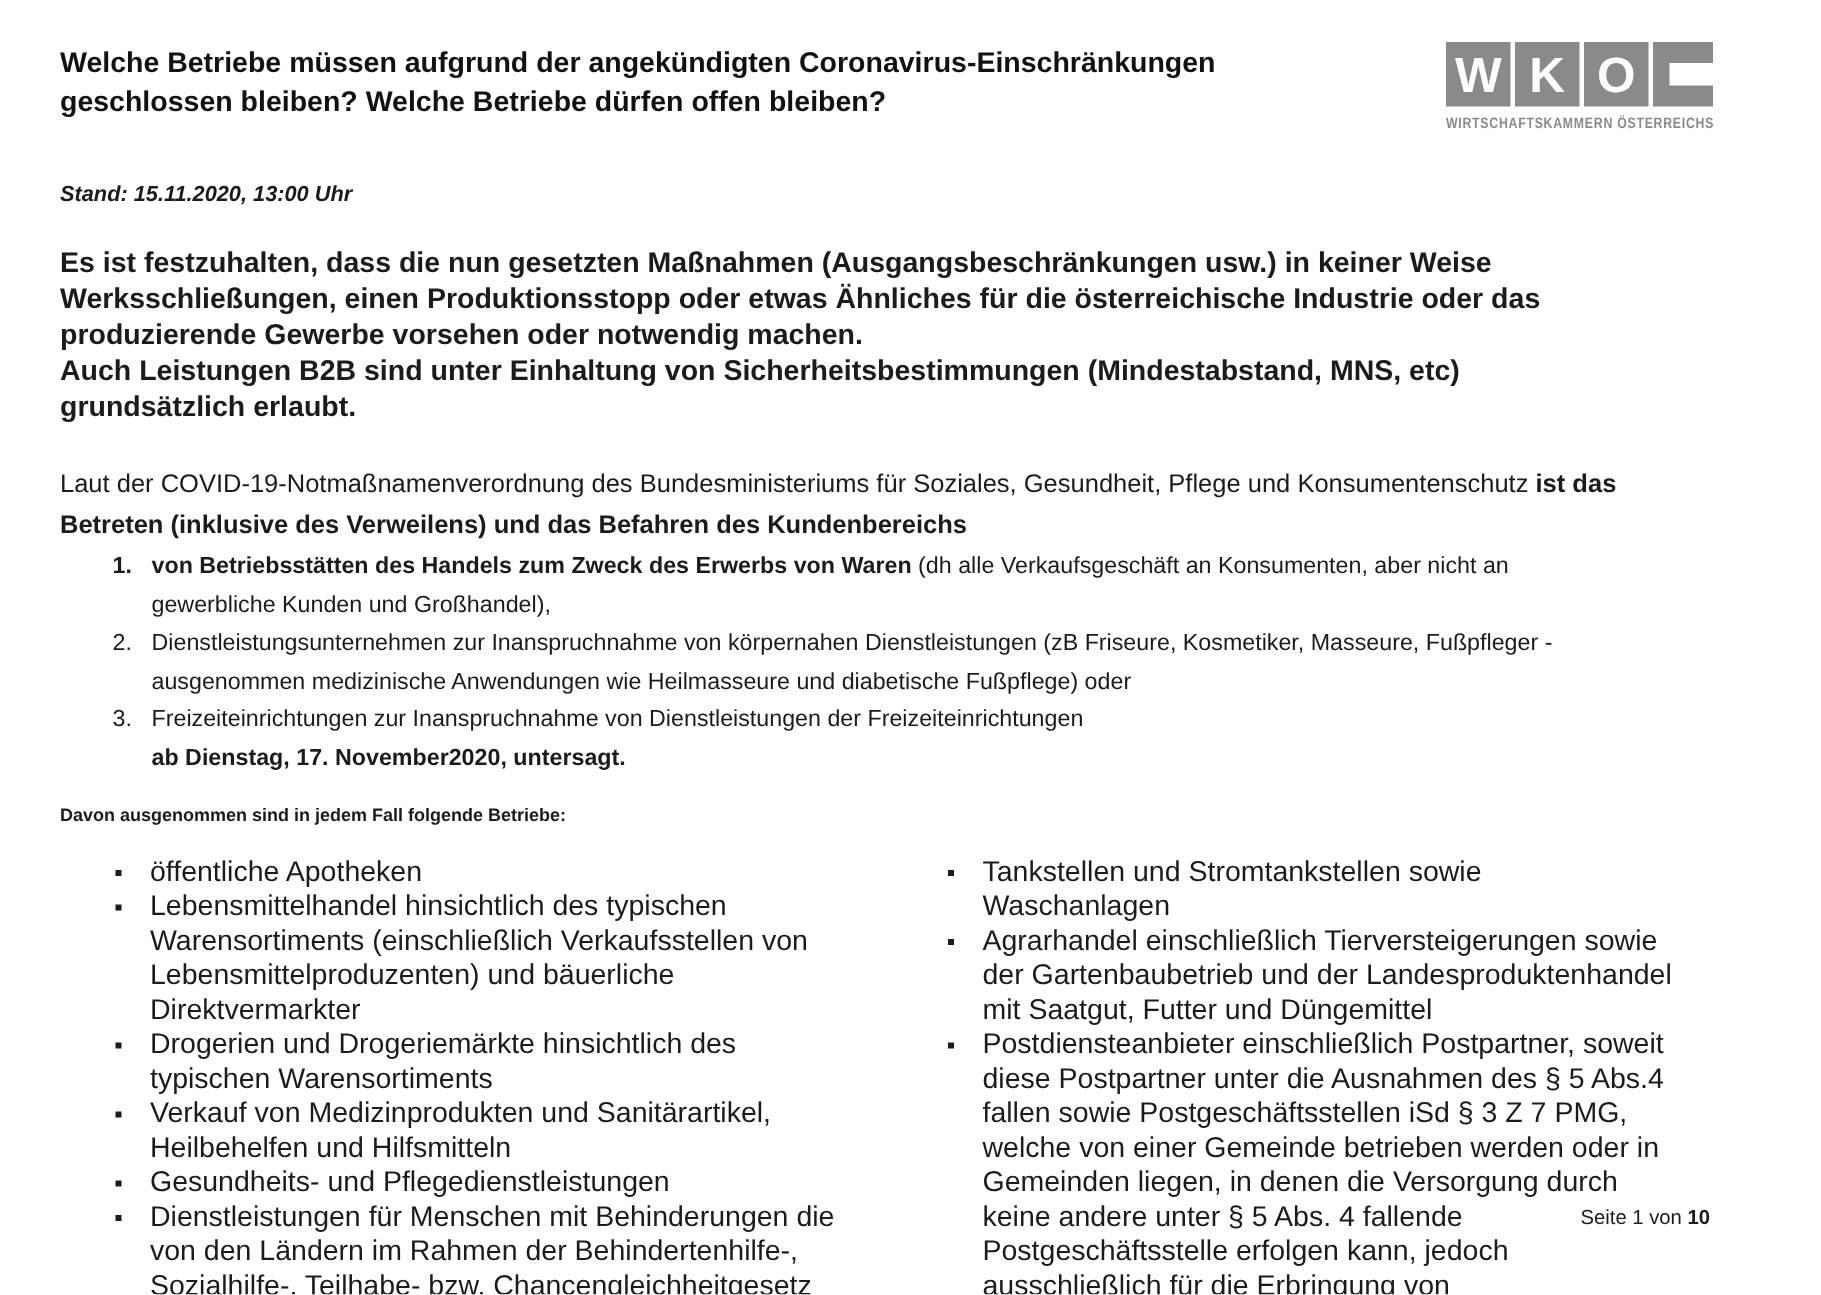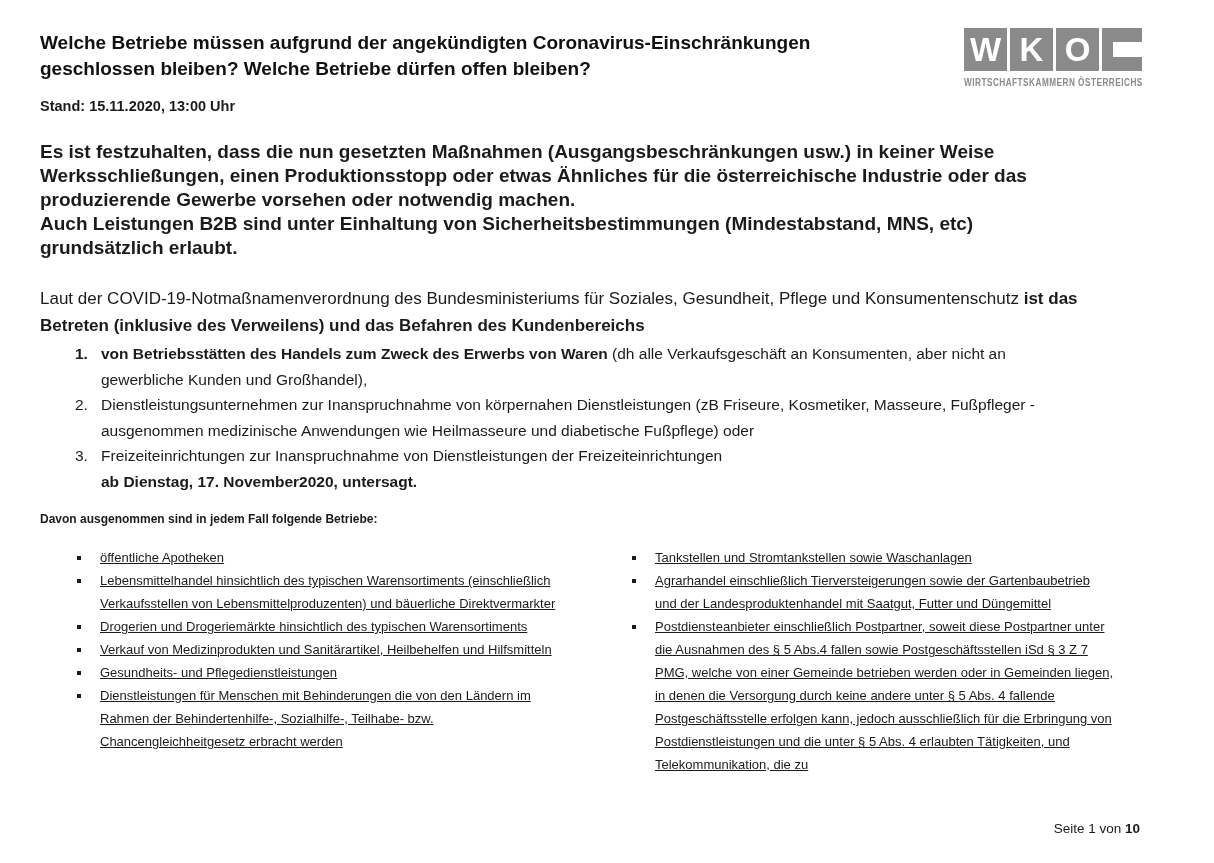--- a/index.html
+++ b/index.html
@@ -18,22 +18,23 @@
   .content { padding: 30px 16px 0 40px; }
 
   .title {
     max-width: 855px;
     font-size: 19px;
     font-weight: bold;
     line-height: 26px;
     color: #111;
   }
   .stand {
-    margin-top: 16px;
+    margin-top: 40px;
     font-size: 14.5px;
+    font-style: italic;
     font-weight: bold;
   }
   .intro {
     margin-top: 26px;
     max-width: 1005px;
     font-size: 19px;
     font-weight: bold;
     line-height: 24px;
   }
   .law {
@@ -58,23 +59,22 @@
   .columns {
     display: flex;
     margin-top: 20px;
     padding-left: 35px;
     gap: 62px;
   }
   .col-left  { width: 493px; }
   .col-right { width: 485px; }
   .bullet-item {
     display: flex;
-    font-size: 13px;
+    font-size: 19px;
     line-height: 23px;
-    text-decoration: underline;
   }
   .bullet {
     width: 25px;
     flex-shrink: 0;
     position: relative;
   }
   .bullet::after {
     content: "";
     position: absolute;
     left: 2px;
@@ -128,21 +128,21 @@
     font-weight: bold;
     letter-spacing: 0.6px;
     white-space: nowrap;
     transform: scaleX(0.82);
     transform-origin: left center;
   }
 
   .footer {
     position: absolute;
     right: 74px;
-    bottom: 27px;
+    bottom: 44px;
     font-size: 13.5px;
   }
 </style>
 </head>
 <body>
 
 <div class="page">
 
   <div class="logo">
     <div class="logo-squares">

